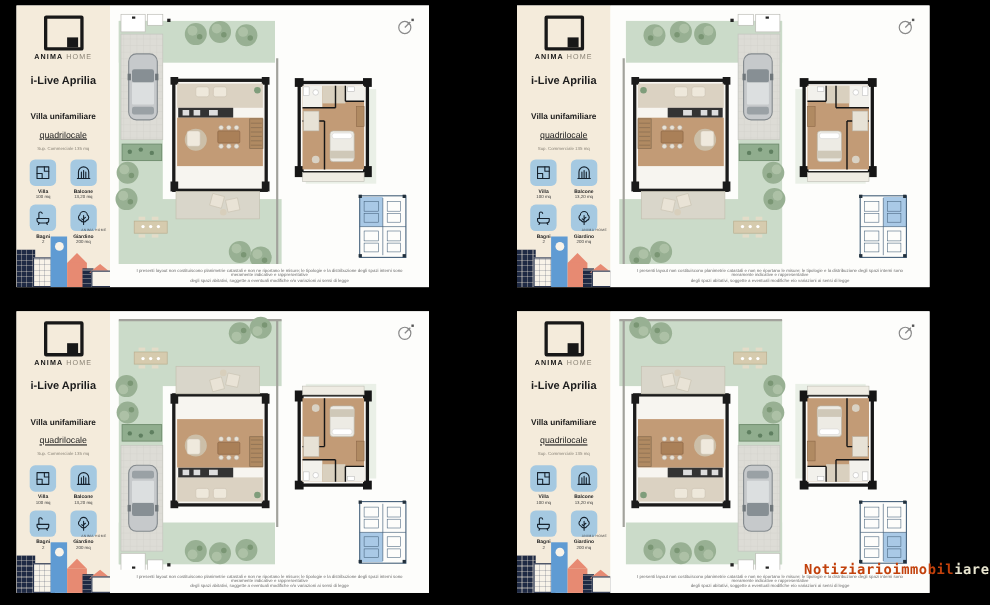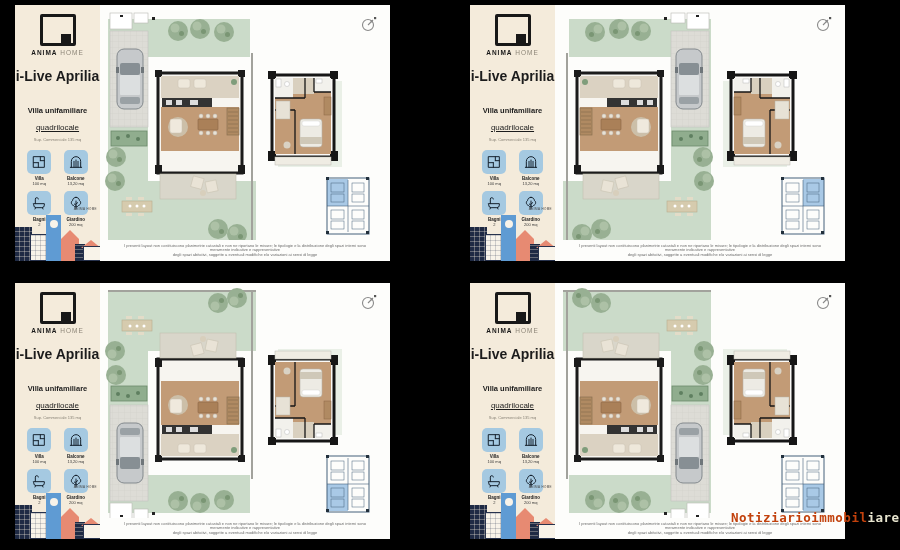--- a/index.html
+++ b/index.html
@@ -10,21 +10,21 @@
   .card{position:absolute;width:375px;height:256px;background:#fdfdfb;display:flex;}
   .v1{left:15px;top:5px}.v2{left:470px;top:5px}.v3{left:15px;top:283px}.v4{left:470px;top:283px}
 
   
   .sidebar{width:85px;flex:none;background:#f4ebdb;position:relative;text-align:center;color:#1c1c1c;}
   .logo{width:30px;height:26px;border:3px solid #181818;border-radius:2px;margin:9px auto 3px;position:relative;}
   .logo-sq{position:absolute;right:2px;bottom:0;width:10px;height:9px;background:#181818;}
   .brand{font-size:6.5px;letter-spacing:1px;margin-top:2px;}
   .brand .b{font-weight:700;color:#181818}
   .brand .l{font-weight:400;color:#8d8678}
-  .project{font-size:14px;font-weight:700;margin-top:12px;}
+  .project{font-size:10px;font-weight:700;margin-top:12px;}
   .vtype{font-size:7.5px;font-weight:700;margin-top:22px;}
   .vlayout{font-size:8px;margin-top:8px;text-decoration:underline;}
   .surface{font-size:4px;color:#8a8478;margin-top:5px;}
   .stats{display:grid;grid-template-columns:1fr 1fr;column-gap:6px;row-gap:5px;padding:8px 9px 0;}
   .stat{display:flex;flex-direction:column;align-items:center;}
   .tile{width:24px;height:24px;background:#a5c9e1;border-radius:5px;display:flex;align-items:center;justify-content:center;}
   .tile svg{width:16px;height:16px;}
   .stat-label{font-size:4.5px;font-weight:700;margin-top:2px;}
   .stat-value{font-size:4px;color:#3a3a3a;}
 

